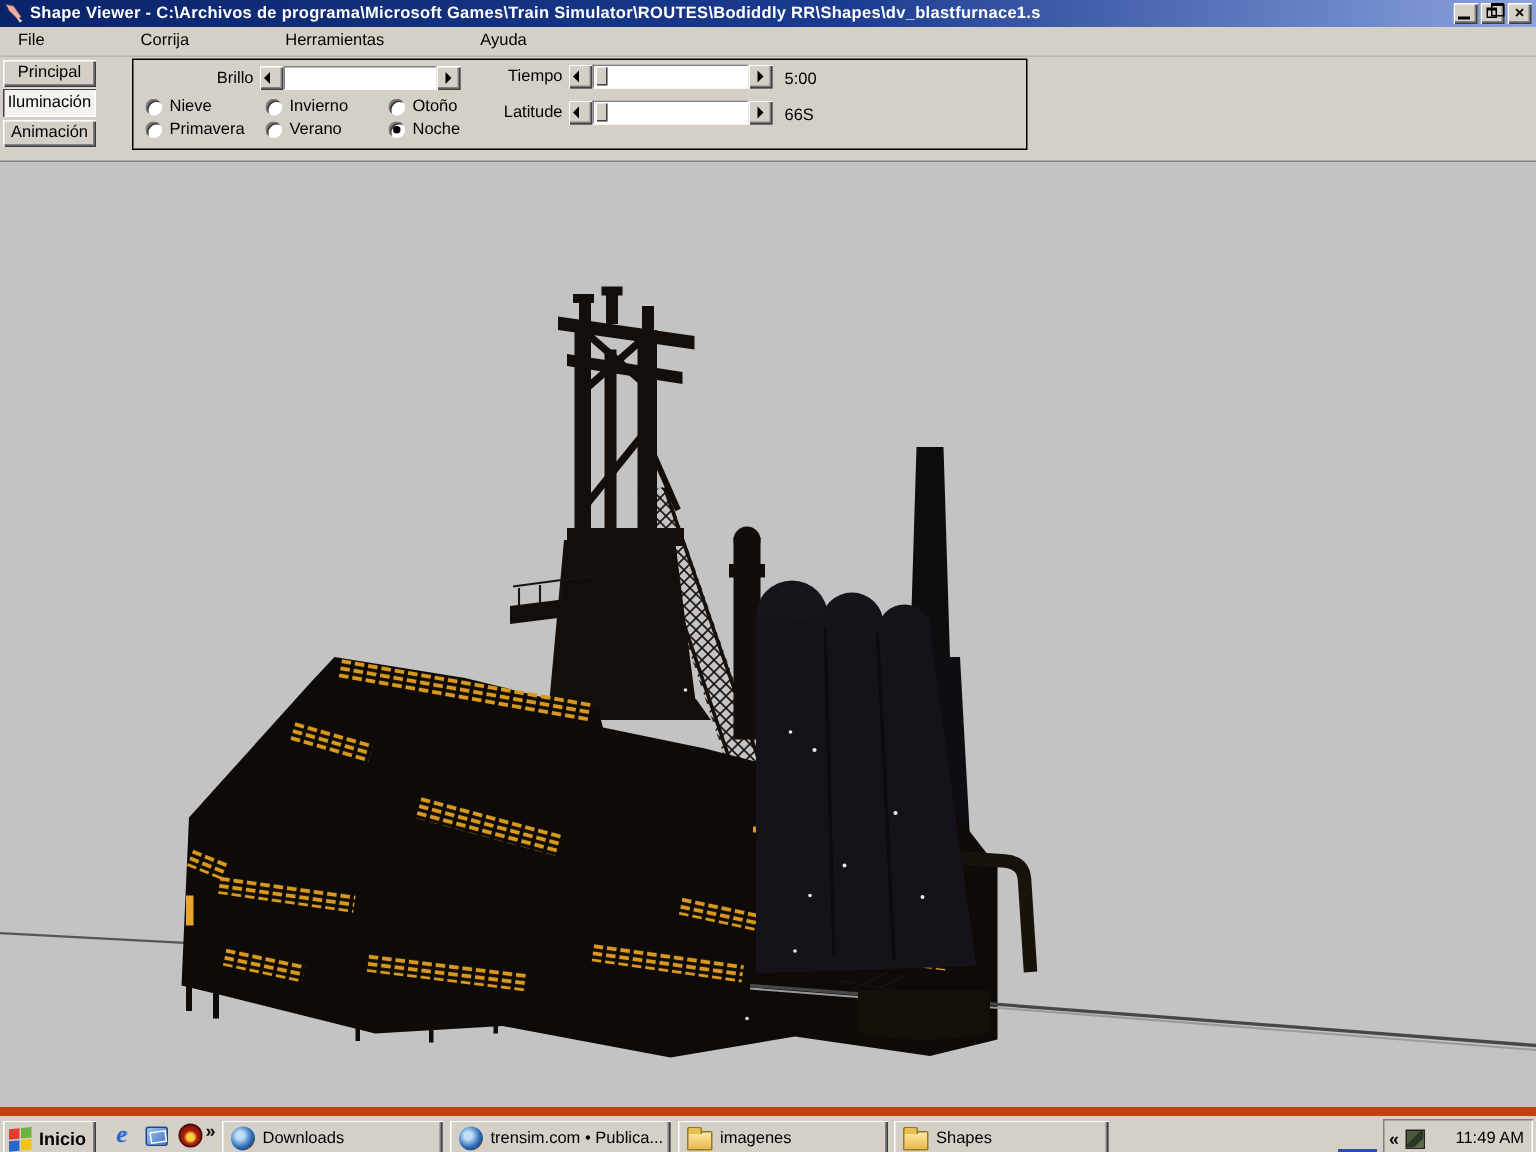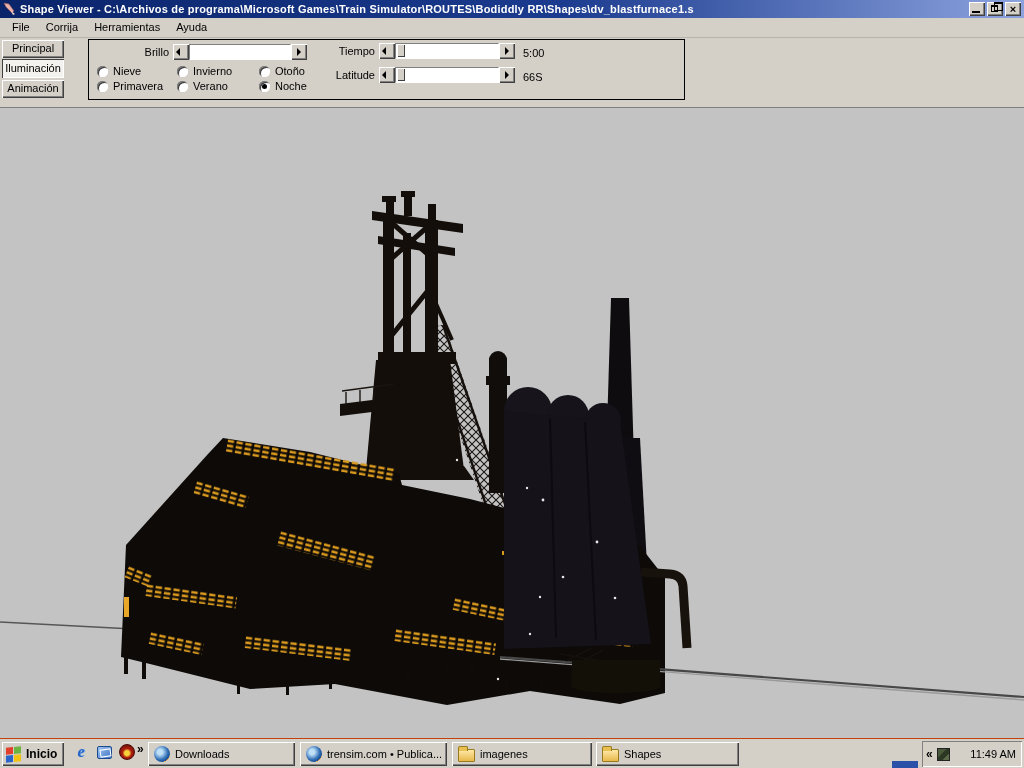--- a/index.html
+++ b/index.html
@@ -21,21 +21,21 @@
   .wbtn{width:16px;height:14px;background:var(--chrome);
     box-shadow:inset 1px 1px 0 #fff,inset -1px -1px 0 #404040,inset -2px -2px 0 #808080;
     display:flex;align-items:center;justify-content:center;color:#000;font-size:9px;position:relative;}
   .wbtn .min{position:absolute;left:3px;bottom:3px;width:8px;height:2px;background:#000;}
   .wbtn .res{position:absolute;left:4px;top:3px;width:7px;height:7px;border:1px solid #000;border-top-width:2px;background:var(--chrome);}
   .wbtn .res::before{content:"";position:absolute;left:2px;top:-5px;width:7px;height:6px;border:1px solid #000;border-top-width:2px;}
   .wbtn .cls{font-weight:bold;font-size:11px;line-height:10px;}
 
   
   .menubar{position:absolute;left:0;top:18px;width:1024px;height:20px;background:var(--chrome);
-    display:flex;align-items:center;padding-left:4px;border-bottom:1px solid #b8b4ac;}
+    display:flex;align-items:center;padding-left:4px;border-bottom:1px solid #b8b4ac;gap:48px;}
   .menubar .mitem{padding:2px 8px 3px 8px;color:#000;}
 
   
   .toolbar{position:absolute;left:0;top:38px;width:1024px;height:70px;background:var(--chrome);border-bottom:1px solid #808080;}
   .tab{position:absolute;left:2px;width:62px;text-align:center;background:var(--chrome);
     box-shadow:inset 1px 1px 0 #fff,inset -1px -1px 0 #404040,inset -2px -2px 0 #808080;
     padding-top:2px;color:#000;}
   .tab.t0{top:2px;height:18px;}
   .tab.t1{top:21px;height:19px;background:#f4f2ee;box-shadow:inset 1px 1px 0 #404040,inset -1px -1px 0 #fff;padding-top:3px;}
   .tab.t2{top:42px;height:18px;}
@@ -66,21 +66,21 @@
     box-shadow:inset 1px 1px 0 #808080,inset -1px -1px 0 #fff,inset 2px 2px 0 #404040;}
   .rdot.checked::after{content:"";position:absolute;left:3px;top:3px;width:5px;height:5px;border-radius:50%;background:#000;}
   .r-nieve{left:8px;top:25px;justify-content:center;} .r-invierno{left:88px;top:25px;} .r-otono{left:170px;top:25px;}
   .r-primavera{left:8px;top:40px;} .r-verano{left:88px;top:40px;} .r-noche{left:170px;top:40px;}
 
   
   .viewport{position:absolute;left:0;top:108px;width:1024px;height:630px;background:var(--viewbg);}
   .viewport svg{display:block;}
 
   
-  .taskbar{position:absolute;left:0;top:738px;width:1024px;height:30px;background:var(--chrome);border-top:1px solid #c2410c;}
+  .taskbar{position:absolute;left:0;top:738px;width:1024px;height:30px;background:var(--chrome);border-top:6px solid #c2410c;}
   .startbtn{position:absolute;left:2px;top:3px;width:62px;height:24px;background:var(--chrome);
     box-shadow:inset 1px 1px 0 #fff,inset -1px -1px 0 #404040,inset -2px -2px 0 #808080;
     display:flex;align-items:center;gap:4px;padding-left:4px;font-weight:bold;font-size:12px;color:#000;}
   .flag{width:16px;height:15px;display:grid;grid-template-columns:7px 7px;grid-template-rows:7px 7px;gap:1px;transform:skewY(-6deg);}
   .flag i{display:block;}
   .flag i:nth-child(1){background:#e33f2c;} .flag i:nth-child(2){background:#6cb33f;}
   .flag i:nth-child(3){background:#2a66c9;} .flag i:nth-child(4){background:#f2c211;}
   .qlaunch{position:absolute;left:72px;top:4px;display:flex;align-items:center;gap:5px;}
   .qicon{width:18px;height:18px;display:flex;align-items:center;justify-content:center;}
   .ie-e{font:italic bold 16px "Liberation Serif",serif;color:#2a66c9;text-shadow:1px 0 #7fb0e8;}

